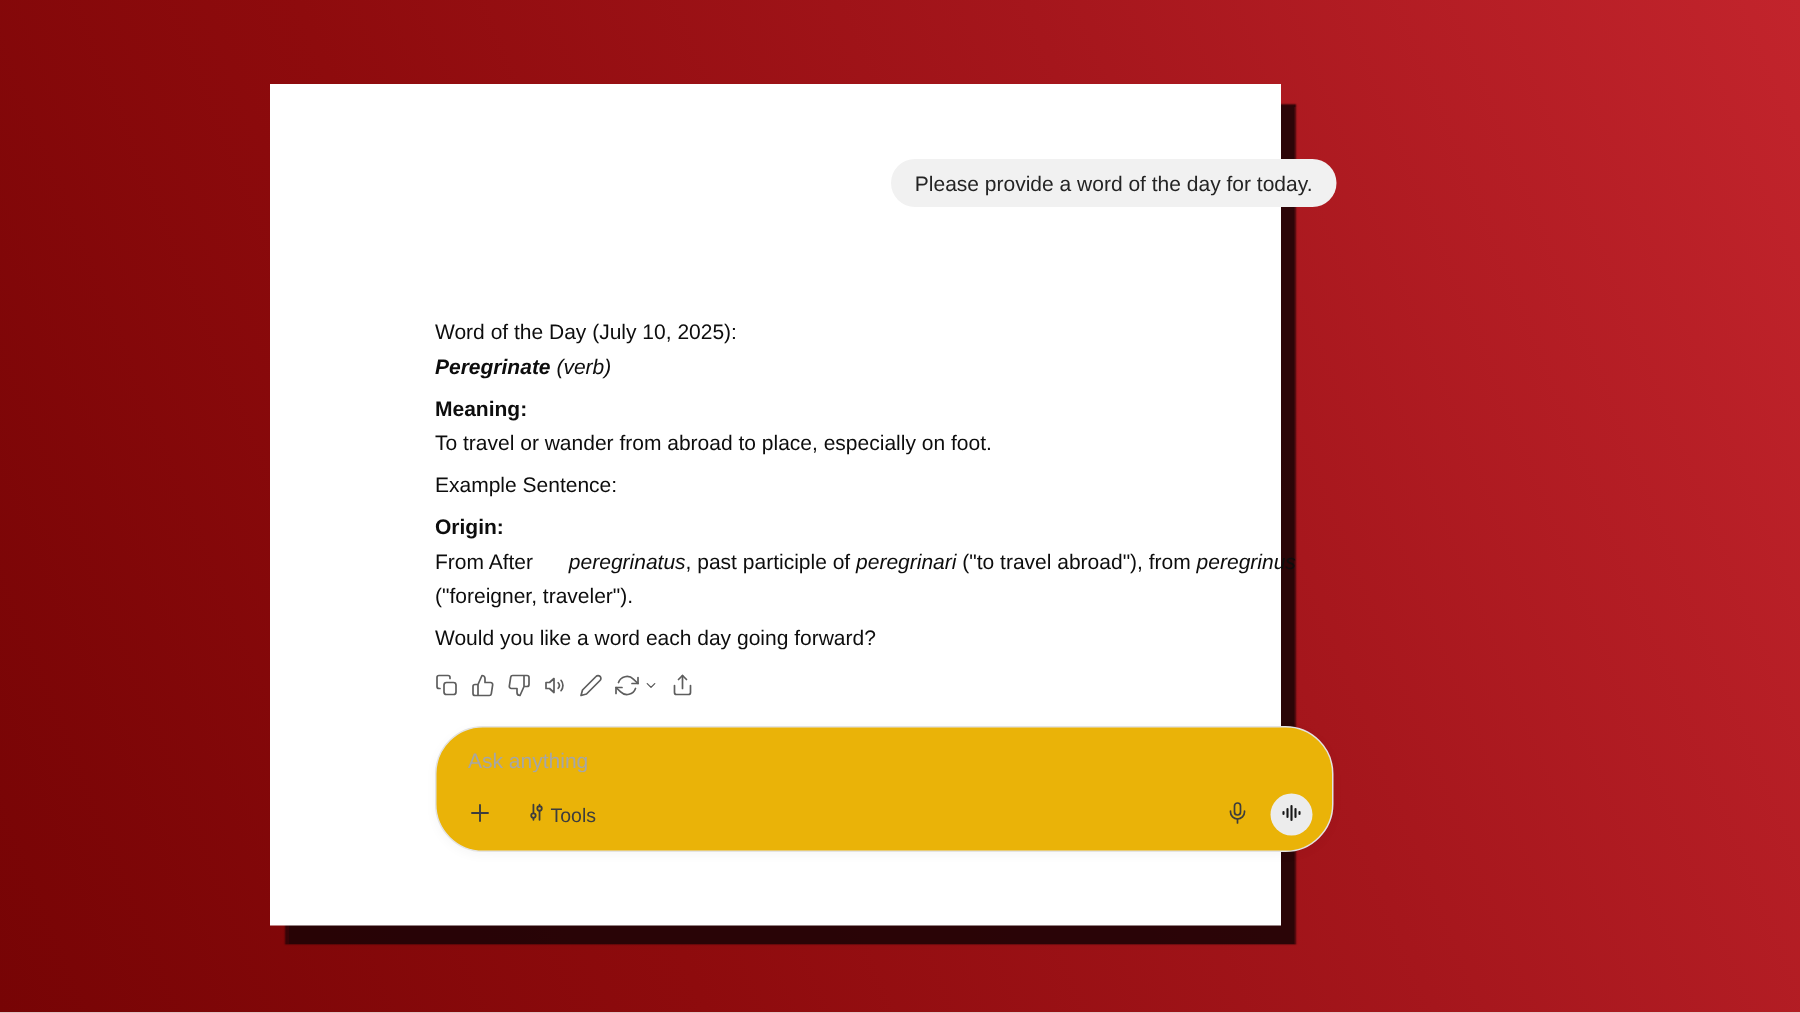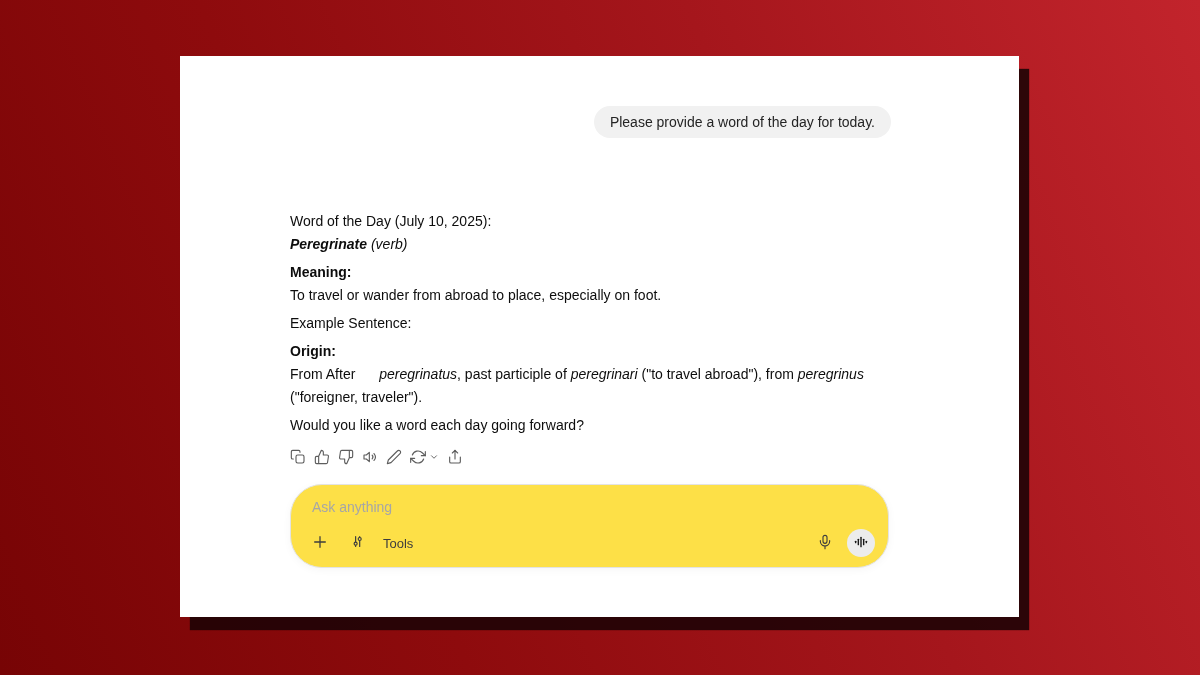--- a/index.html
+++ b/index.html
@@ -6,21 +6,21 @@
   body {
     width: 1200px; height: 675px; overflow: hidden;
     font-family: "Liberation Sans", sans-serif;
   }
   .stage {
     position: relative; width: 1200px; height: 675px;
     background: linear-gradient(68deg, #770405 0%, #8e0b0d 32%, #a5161c 65%, #c2242c 100%);
   }
   .card {
     position: absolute; left: 180px; top: 56px;
-    width: 839px; height: 561px; background: #ffffff;
+    width: 674px; height: 561px; background: #ffffff;
     box-shadow: 10px 13px 1px rgba(30, 3, 5, 0.9);
   }
   .chat-col { width: 601px; margin-left: 110px; padding-top: 50px; }
 
   .bubble-row { display: flex; justify-content: flex-end; }
   .bubble {
     background: #f1f1f1; color: #242424;
     border-radius: 18px; padding: 7px 16px;
     font-size: 14px; line-height: 18px; max-width: 420px;
   }
@@ -30,39 +30,39 @@
 
   .actions { display: flex; align-items: center; gap: 8px; margin-top: 11px; color: #5d5d5d; }
   .action-btn {
     height: 18px; display: flex; align-items: center; justify-content: center;
     cursor: pointer; border: none; background: none; padding: 0; color: #5d5d5d;
   }
   .action-btn svg { display: block; }
 
   .composer {
     position: relative; margin-top: 18px; width: 599px; height: 84px;
-    background: #fde047; border: 1px solid #e3e3e3; border-radius: 32px;
+    background: #eab308; border: 1px solid #e3e3e3; border-radius: 32px;
     box-sizing: border-box; box-shadow: 0 2px 8px rgba(0,0,0,0.04);
   }
   .ask-input {
     position: absolute; left: 19px; top: 13px; width: 520px;
     border: none; outline: none; font-size: 14px; color: #0d0d0d;
     font-family: "Liberation Sans", sans-serif; background: transparent;
   }
   .ask-input::placeholder { color: #a6a6a6; }
   .composer-bottom {
     position: absolute; left: 15px; right: 13px; bottom: 10px; height: 28px;
     display: flex; align-items: center;
   }
   .icon-btn {
     width: 28px; height: 28px; display: flex; align-items: center; justify-content: center;
     border: none; background: none; padding: 0; cursor: pointer; color: #3d3d3d;
   }
   .tools-btn {
-    display: flex; align-items: center; gap: 18px; margin-left: 12px;
+    display: flex; align-items: center; gap: 2px; margin-left: 12px;
     border: none; background: none; padding: 0 4px; cursor: pointer;
     color: #3d3d3d; font-size: 13px; font-family: "Liberation Sans", sans-serif;
   }
   .spacer { flex: 1; }
   .voice-btn {
     width: 28px; height: 28px; border-radius: 50%; background: #ececec;
     display: flex; align-items: center; justify-content: center;
     border: none; padding: 0; cursor: pointer; color: #171717; margin-left: 8px;
   }
 </style>

